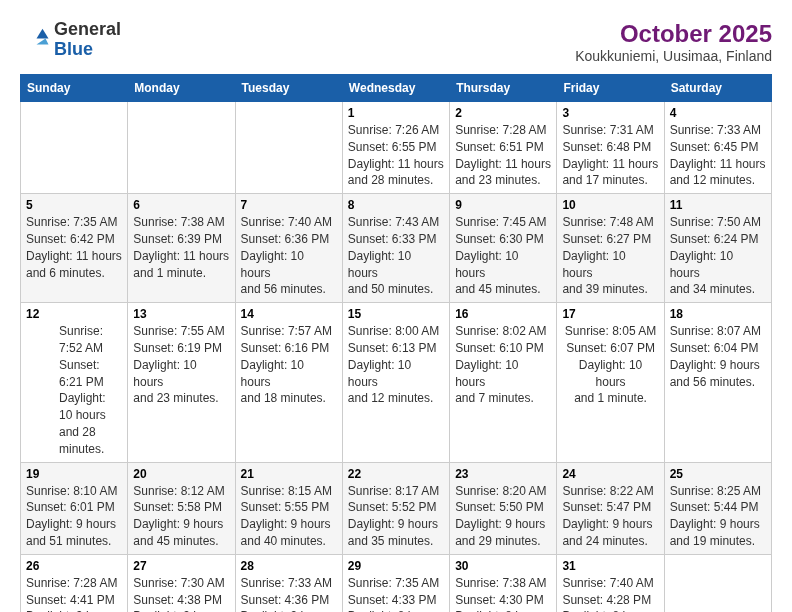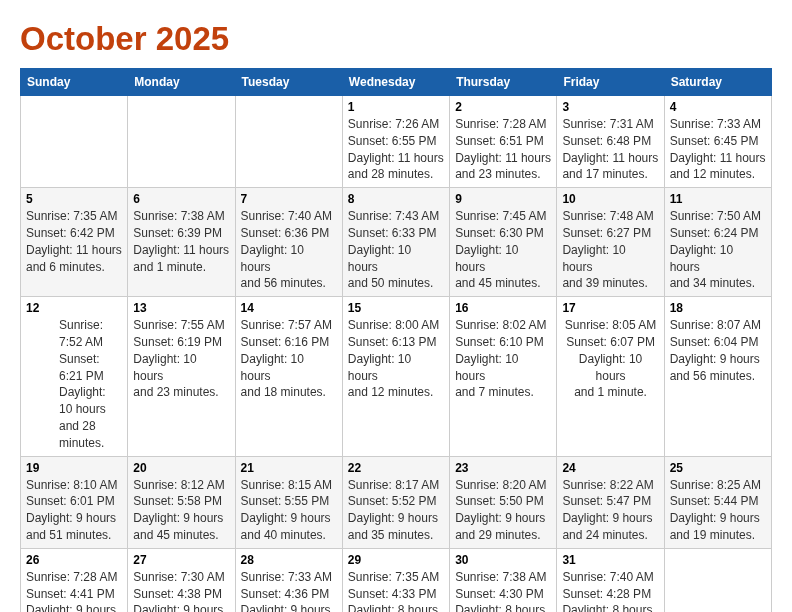--- a/index.html
+++ b/index.html
@@ -31,23 +31,23 @@
     .logo-general { color: #333; }
     .logo-blue { color: #1a5fa8; }
     .logo-icon {
       width: 30px;
       height: 30px;
     }
     .title-section {
       text-align: right;
     }
     .calendar-title {
-      font-size: 33px;
+      font-size: 24px;
       font-weight: bold;
-      color: #c2410c;
+      color: #701a75;
     }
     .calendar-subtitle {
       font-size: 14px;
       color: #444;
     }
     table {
       width: 100%;
       border-collapse: collapse;
       font-size: 11px;
     }
@@ -86,22 +86,33 @@
       background: #fff;
     }
     tbody tr:nth-child(even) td.empty {
       background: #f5f5f5;
     }
   </style>
 </head>
 <body>
 
 <div class="header-section">
+  <div class="logo">
+    <svg class="logo-icon" viewBox="0 0 40 40">
+      <polygon points="30,5 38,18 22,18" fill="#1a5fa8"></polygon>
+      <polygon points="34,18 38,26 22,26" fill="#4a9fd4"></polygon>
+    </svg>
+    <div class="logo-text">
+      <span class="logo-general">General</span>
+      <span class="logo-blue">Blue</span>
+    </div>
+  </div>
   <div class="title-section">
     <div class="calendar-title">October 2025</div>
+    <div class="calendar-subtitle">Koukkuniemi, Uusimaa, Finland</div>
   </div>
 </div>
 
 <table>
   <thead>
     <tr>
     <th>Sunday</th>
         <th>Monday</th>
         <th>Tuesday</th>
         <th>Wednesday</th>

